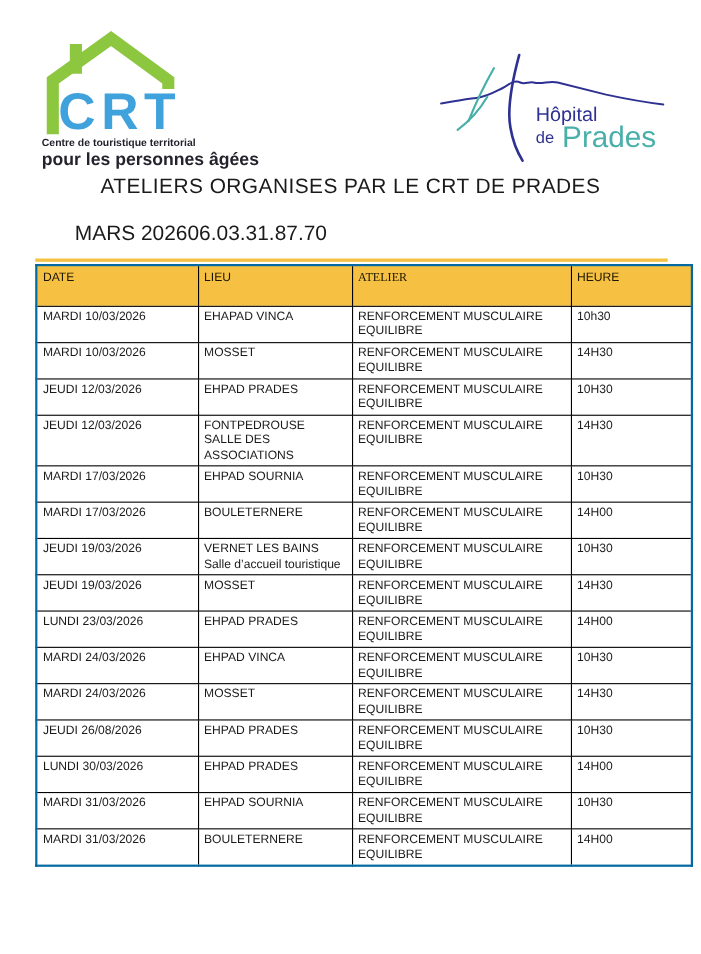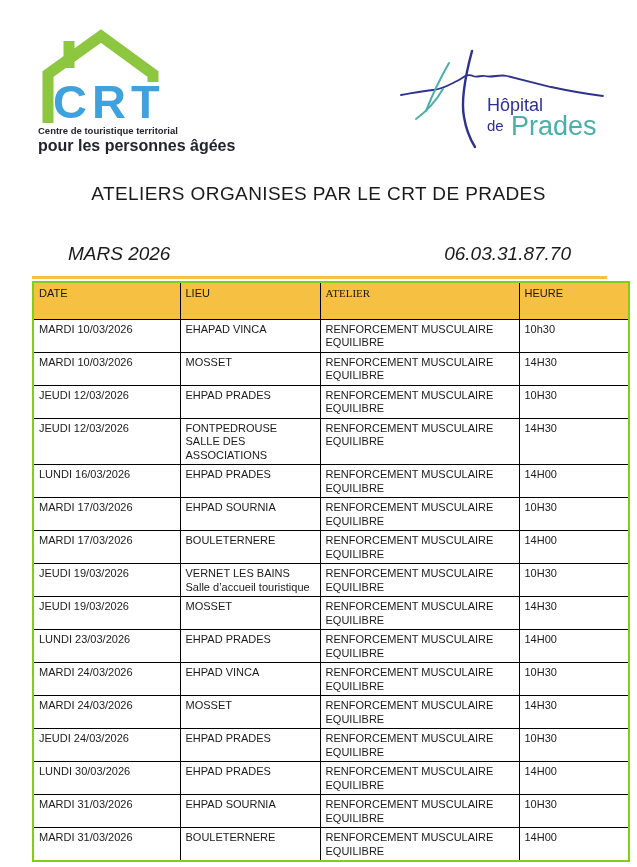--- a/index.html
+++ b/index.html
@@ -23,47 +23,46 @@
   .crt-caption .cap1 { font-size: 9.5px; font-weight: bold; color: #23232d; white-space: nowrap; }
   .crt-caption .cap2 { font-size: 16px; font-weight: bold; color: #23232d; white-space: nowrap; }
 
   .hop-logo { width: 208px; position: relative; }
 
   
   .doc-title {
     text-align: center;
     font-size: 19px;
     letter-spacing: 0.4px;
-    margin-top: 28px;
+    margin-top: 4px;
     color: #1a1a1a;
   }
   .subtitle-row {
-    display: flex; justify-content: space-between;
+    display: flex; 
     padding: 0 66px 0 68px;
-    margin-top: 38px;
+    margin-top: 21px;
     font-size: 19px;
     color: #1a1a1a;
-    font-style: italic;
   }
 
   
   .table-wrap { margin: 11px 30px 0 32px; width: 575px; }
   .accent-line { height: 3px; background: #F6C143; margin-bottom: 2px; }
   table.schedule {
     border-collapse: collapse;
     width: 575px;
     table-layout: fixed;
     font-size: 11px;
   }
   table.schedule th, table.schedule td {
     border: 1px solid #000;
     vertical-align: top;
     text-align: left;
   }
-  table.schedule { border: 2px solid #84cc16; }
+  table.schedule { border: 2px solid #0369a1; }
   th.col-date  { width: 147px; }
   th.col-lieu  { width: 140px; }
   th.col-atelier { width: 199px; font-family: Liberation Serif, serif; }
   th.col-heure { width: 110px; }
   table.schedule th {
     background: #F6C143;
     height: 37px;
     padding: 4px 5px 0 5px;
     font-weight: 400;
     color: #1c1602;
@@ -155,27 +154,20 @@
 
   <tr>
     <td>JEUDI 12/03/2026</td>
     <td>FONTPEDROUSE
 SALLE DES ASSOCIATIONS</td>
     <td>RENFORCEMENT MUSCULAIRE
 EQUILIBRE</td>
     <td>14H30</td>
   </tr>
 
-  <tr>
-    <td>LUNDI 16/03/2026</td>
-    <td>EHPAD PRADES</td>
-    <td>RENFORCEMENT MUSCULAIRE
-EQUILIBRE</td>
-    <td>14H00</td>
-  </tr>
 
   <tr>
     <td>MARDI 17/03/2026</td>
     <td>EHPAD SOURNIA</td>
     <td>RENFORCEMENT MUSCULAIRE
 EQUILIBRE</td>
     <td>10H30</td>
   </tr>
 
   <tr>
@@ -221,21 +213,21 @@
 
   <tr>
     <td>MARDI 24/03/2026</td>
     <td>MOSSET</td>
     <td>RENFORCEMENT MUSCULAIRE
 EQUILIBRE</td>
     <td>14H30</td>
   </tr>
 
   <tr>
-    <td>JEUDI 24/03/2026</td>
+    <td>JEUDI 26/08/2026</td>
     <td>EHPAD PRADES</td>
     <td>RENFORCEMENT MUSCULAIRE
 EQUILIBRE</td>
     <td>10H30</td>
   </tr>
 
   <tr>
     <td>LUNDI 30/03/2026</td>
     <td>EHPAD PRADES</td>
     <td>RENFORCEMENT MUSCULAIRE

